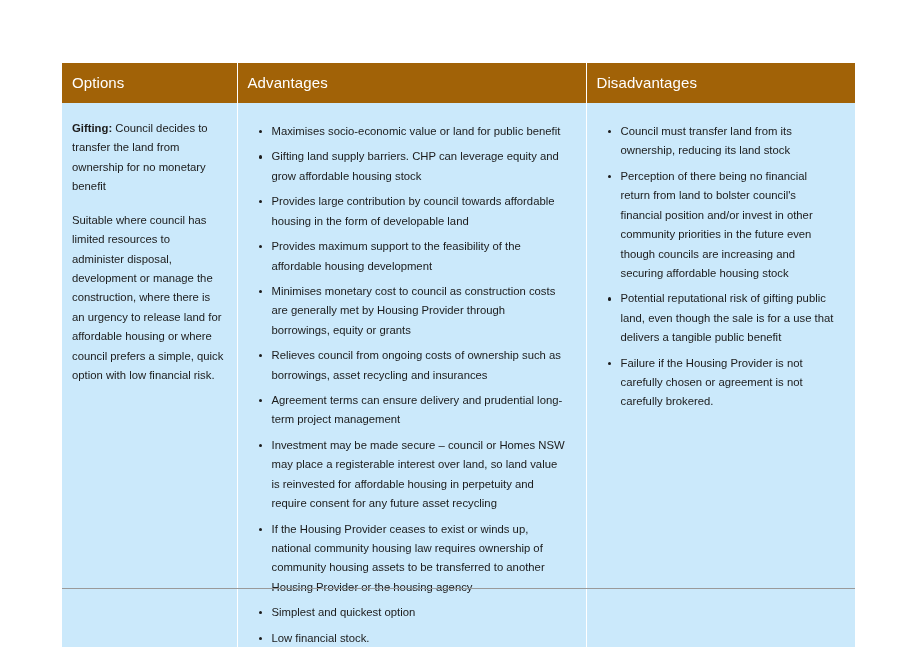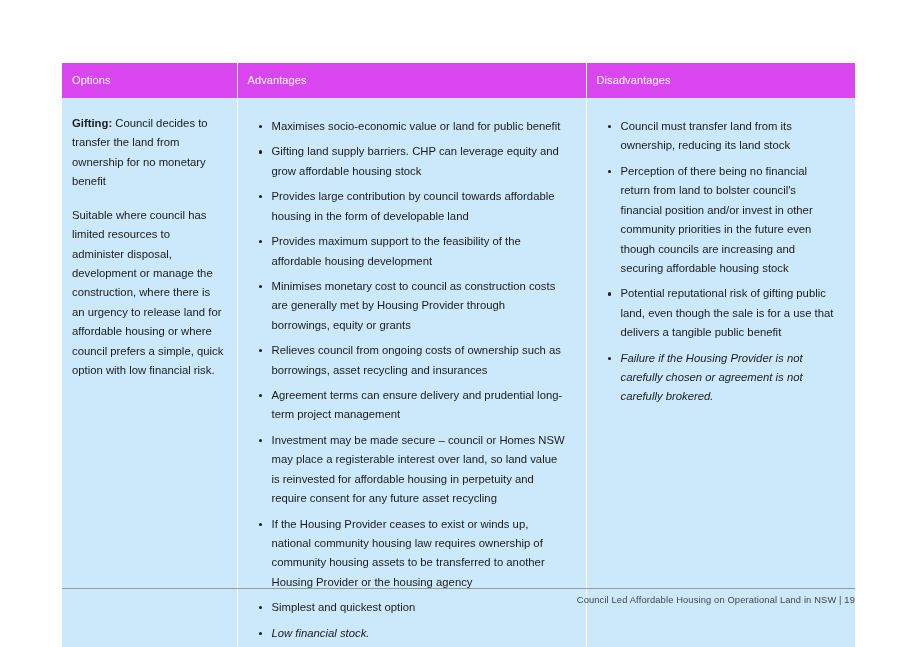--- a/index.html
+++ b/index.html
@@ -24,23 +24,23 @@
   table.options-table {
     width: 793px;
     border-collapse: collapse;
     table-layout: fixed;
   }
   table.options-table col.c-options   { width: 175px; }
   table.options-table col.c-adv       { width: 349px; }
   table.options-table col.c-dis       { width: 269px; }
 
   thead th {
-    background: #d946ef;
+    background: #a16207;
     color: #ffffff;
-    font-size: 11px;
+    font-size: 15px;
     font-weight: 400;
     text-align: left;
     padding: 11px 10px 12px 10px;
     vertical-align: middle;
     border-right: 1px solid #ffffff;
     letter-spacing: 0.1px;
   }
   thead th:last-child { border-right: none; }
 
   tbody td {
@@ -63,21 +63,21 @@
   ul.bullets {
     margin: 7px;
     padding: 0 0 0 15px;
     list-style: none;
   }
   ul.bullets li {
     position: relative;
     margin: 0 0 6px 0;
     padding-left: 2px;
   }
-  ul.bullets li:last-child { margin-bottom: 0; font-style: italic; }
+  ul.bullets li:last-child { margin-bottom: 0; }
   ul.bullets li::before {
     content: "";
     position: absolute;
     left: -11px;
     top: 8px;
     width: 3.2px;
     height: 3.2px;
     border-radius: 50%;
     background: #1b1b1b;
   }
@@ -150,15 +150,14 @@
               <li>Failure if the Housing Provider is not carefully chosen or agreement is not carefully brokered.</li>
             </ul>
           </td>
 
         </tr>
       </tbody>
     </table>
   </div>
 
   <div class="footer-rule"></div>
-  <div class="footer-text">Council Led Affordable Housing on Operational Land in NSW | 19</div>
 
 </div>
 
 </body></html>

